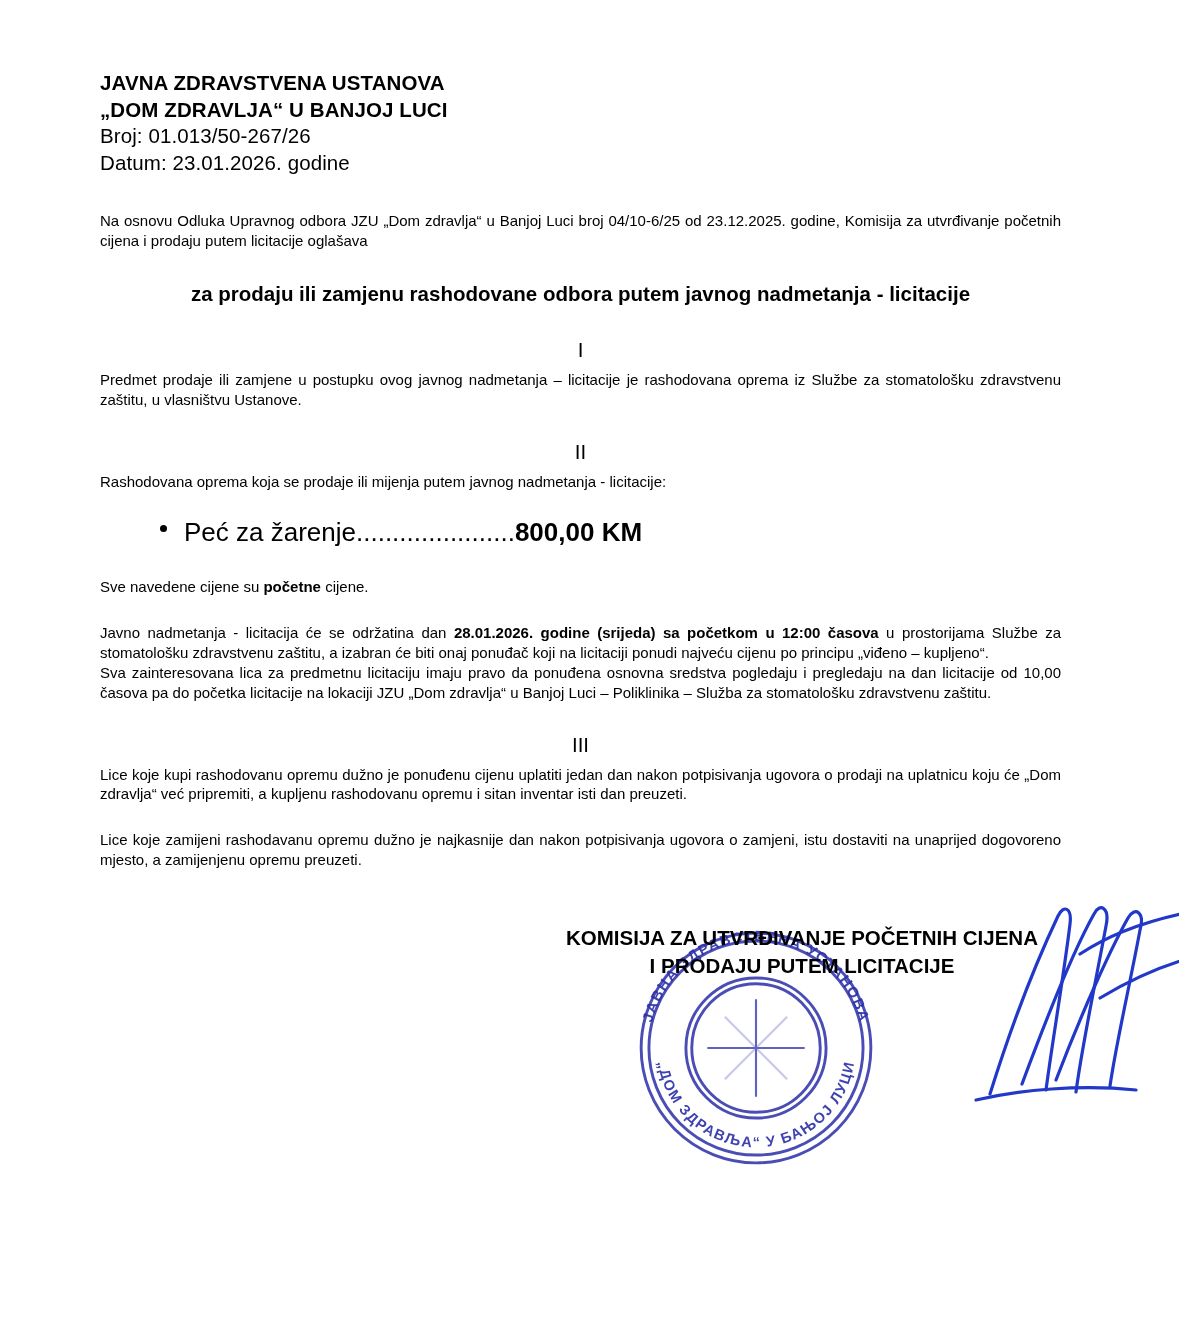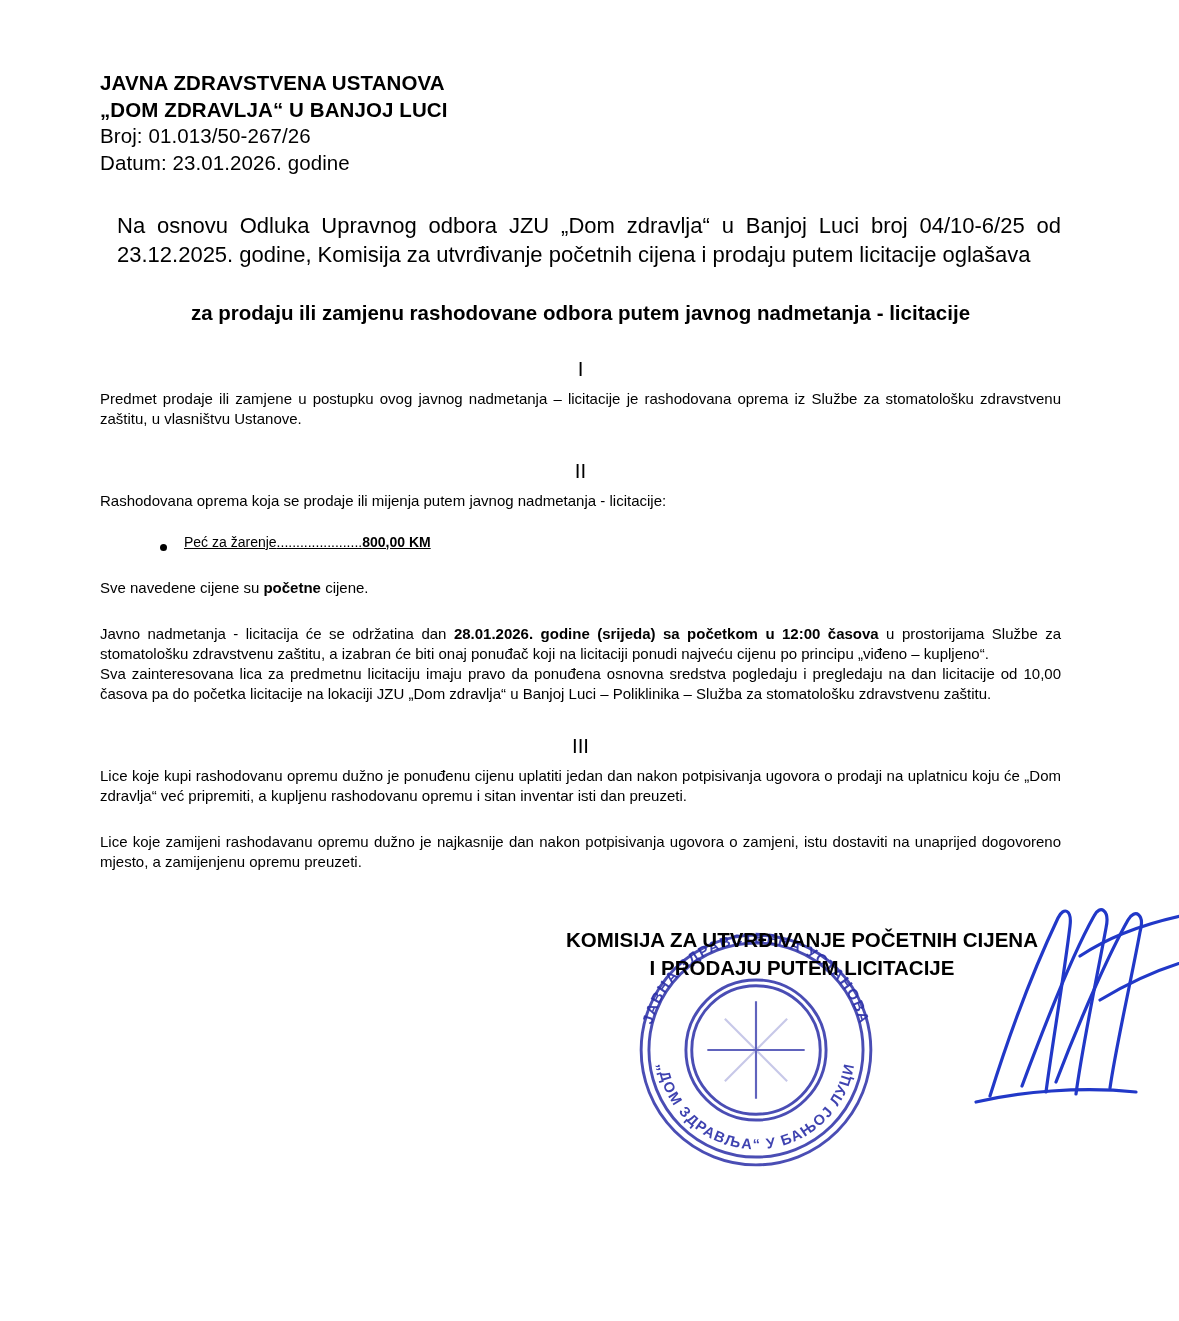--- a/index.html
+++ b/index.html
@@ -27,24 +27,23 @@
     line-height: 1.30;
   }
   .letterhead .ln {
     font-size: 20.5px;
     letter-spacing: 0.1px;
   }
   .letterhead .bold {
     font-weight: bold;
   }
   .block {
-    font-size: 22px;
+    font-size: 15px;
     line-height: 1.33;
     text-align: justify;
-    margin-left: 17px;
   }
   .spacer-md { height: 26px; }
 
   .intro {
     margin-top: 34px;
     text-align: justify;
   }
   .title-center {
     text-align: center;
     font-weight: bold;
@@ -66,25 +65,24 @@
     text-align: justify;
   }
   .para.nojust { text-align: left; }
 
   ul.items {
     list-style: none;
     margin: 22px 0 0 0;
     padding: 0 0 0 56px;
   }
   ul.items li {
-    font-size: 14px;
+    font-size: 26px;
     line-height: 1.42;
     position: relative;
     padding-left: 28px;
-    text-decoration: underline;
   }
   ul.items li::before {
     content: "";
     position: absolute;
     left: 4px;
     top: 11px;
     width: 7px;
     height: 7px;
     border-radius: 50%;
     background: #000;

